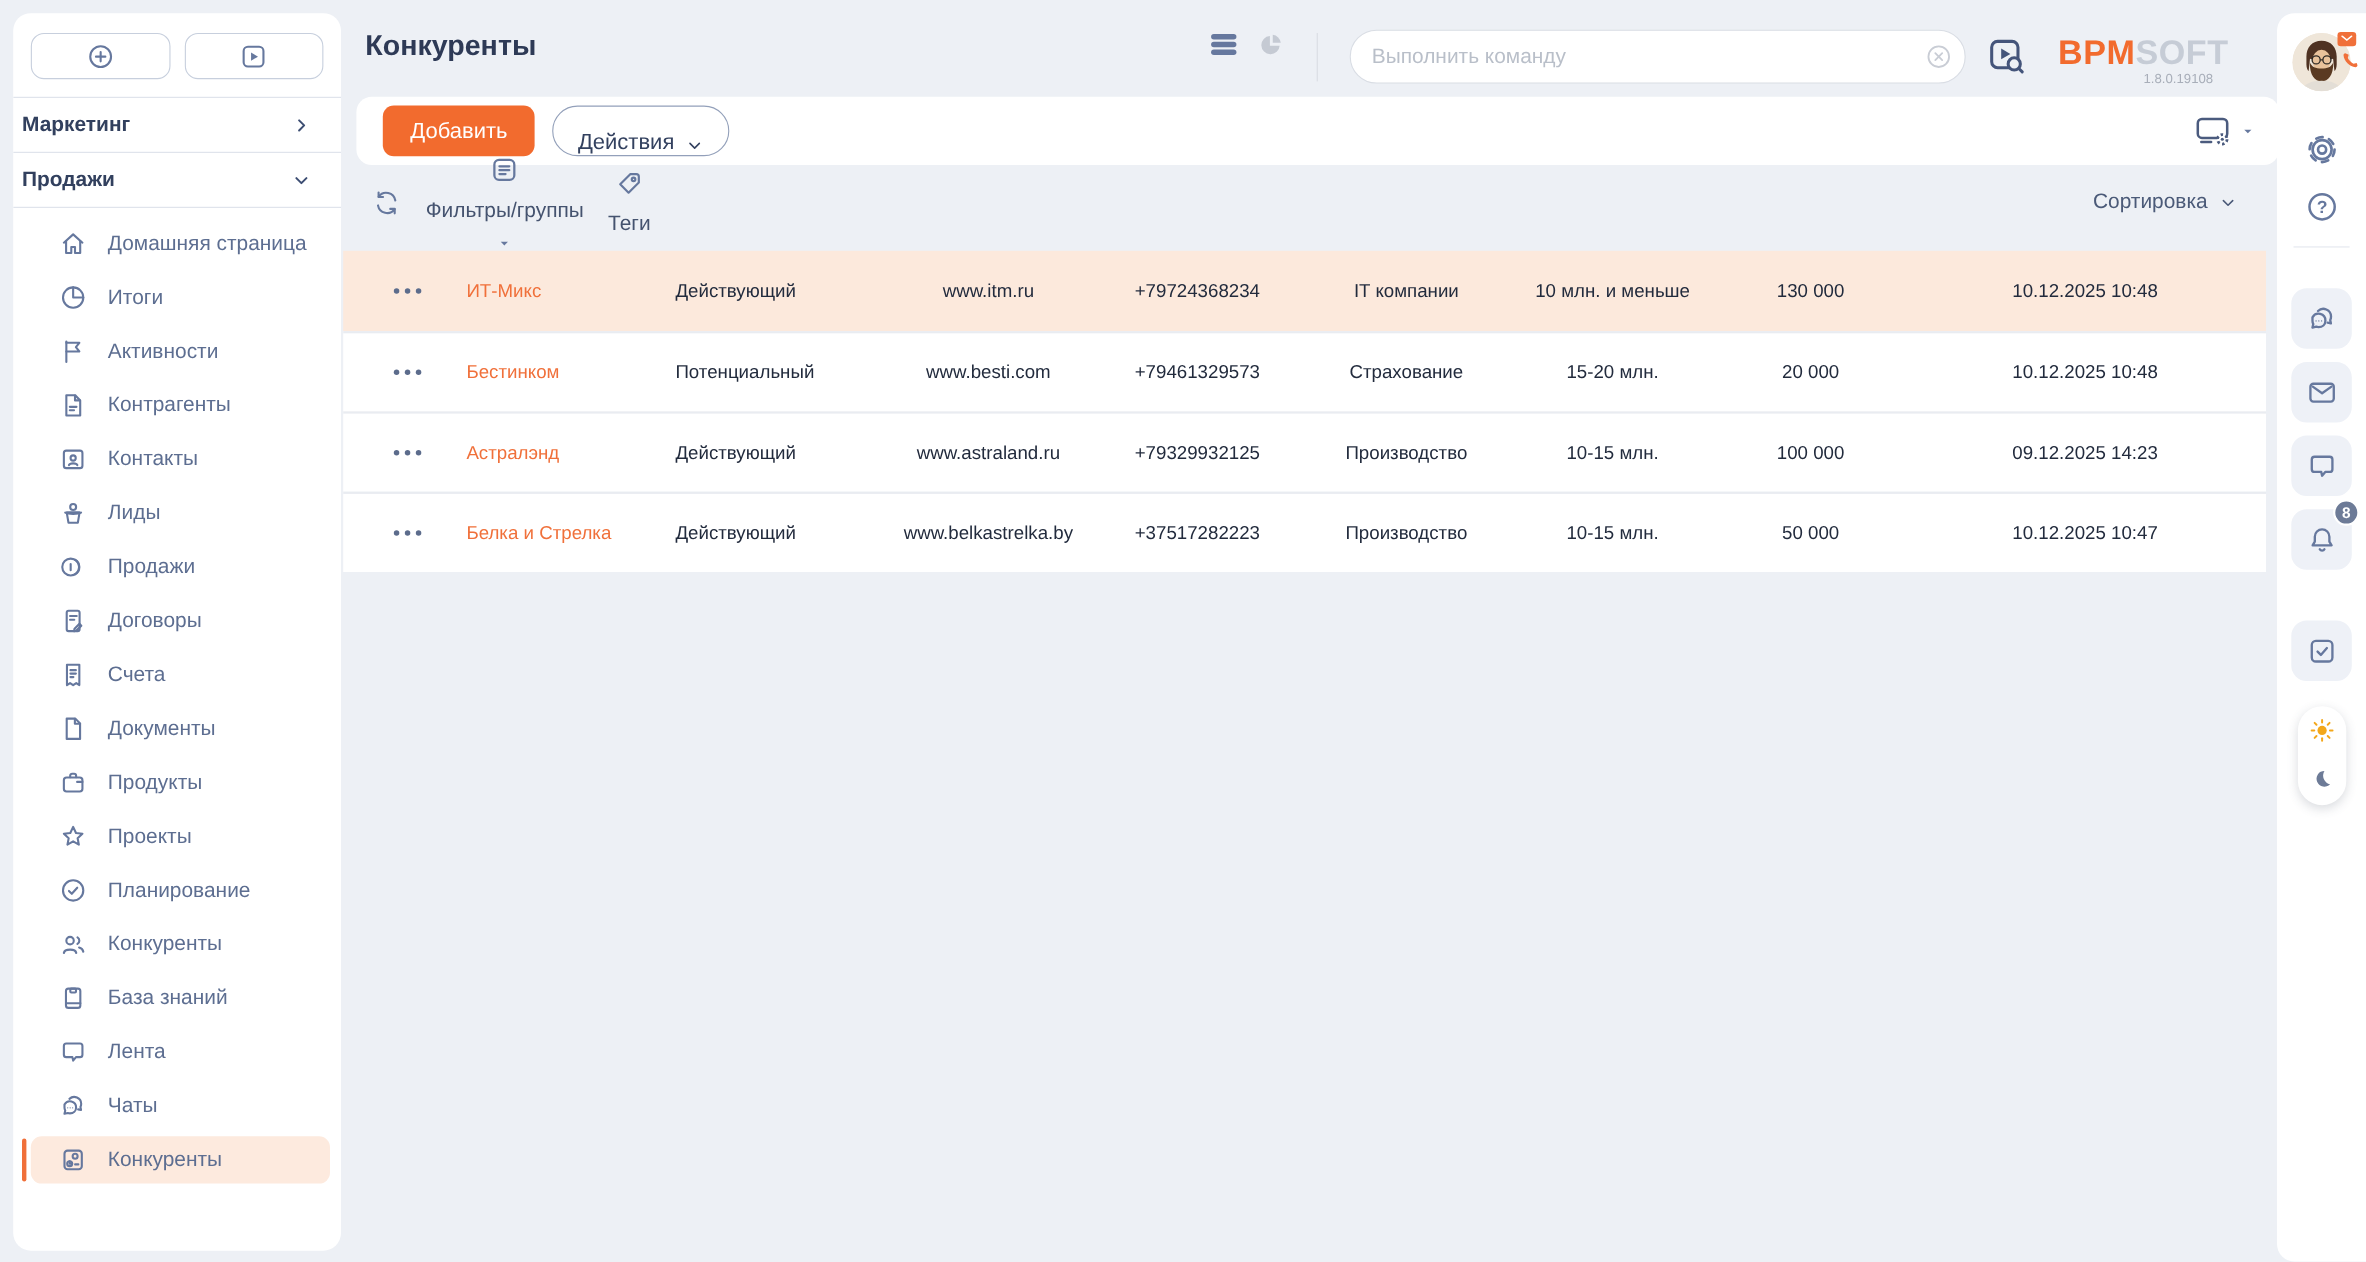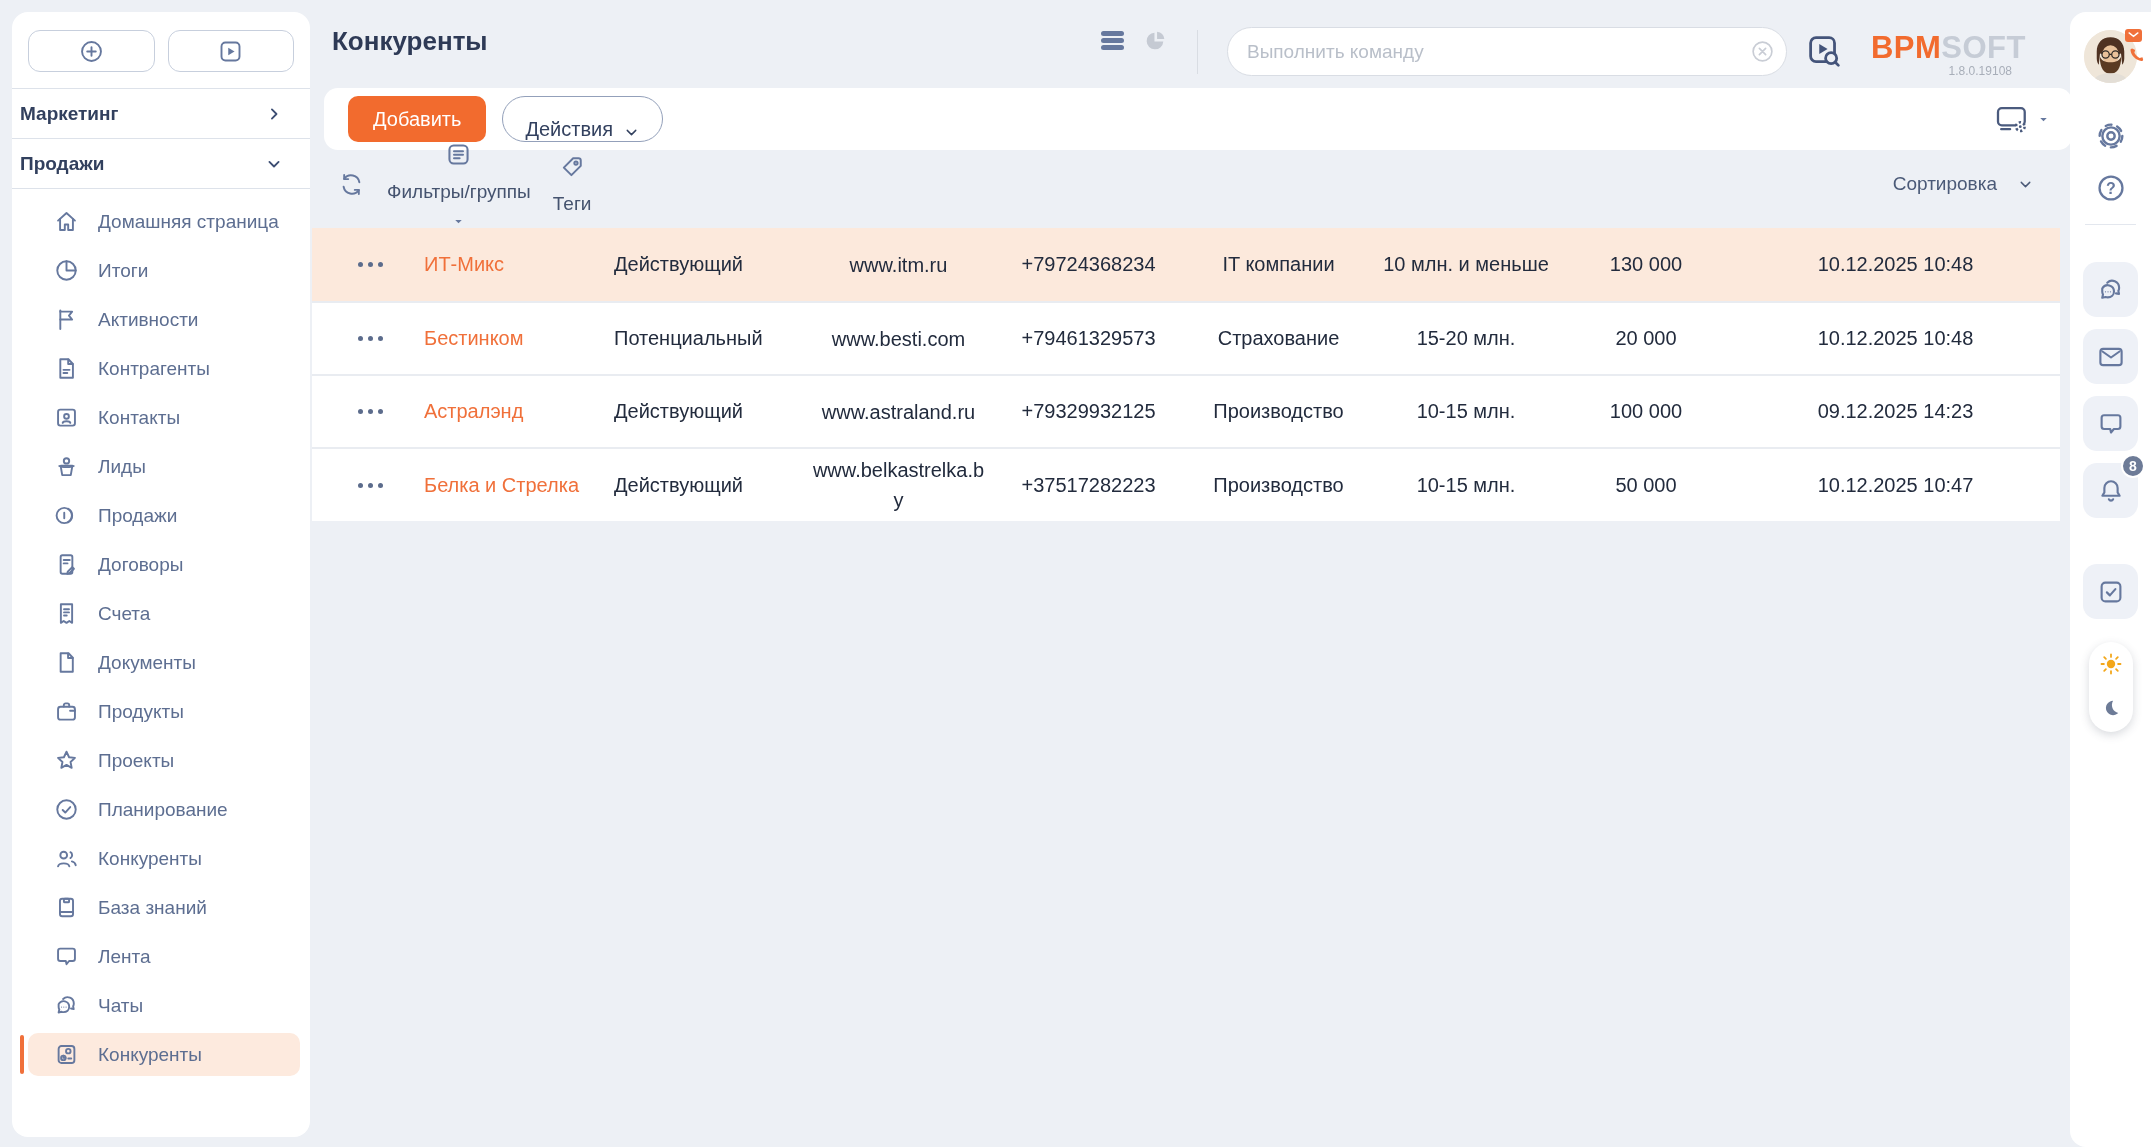--- a/index.html
+++ b/index.html
@@ -46,30 +46,30 @@
   .add-btn { height:46px; padding:0 25px; background:#f26b2e; border:none; border-radius:10px; color:#fff; font-size:20px; font-family:inherit; cursor:pointer; }
   .actions-btn { height:46px; margin-left:16px; padding:0 22px; background:#fff; border:1px solid #93a0ba; border-radius:23px; color:#33415f; font-size:20px; font-family:inherit; cursor:pointer; display:flex; align-items:flex-end; gap:10px; }
   .card-spacer { flex:1; }
   .dataview-btn { display:flex; align-items:center; gap:8px; cursor:pointer; }
 
   .toolbar { position:absolute; left:0; top:158px; width:100%; height:52px; display:flex; align-items:center; padding:0 26px; }
   .tb-item { display:flex; align-items:center; gap:12px; cursor:pointer;flex-direction:column; }
   .tb-label { font-size:19px; color:#45536f; }
   .tb-gap { width:22px; }
   .tb-spacer { flex:1; }
-  .sort { display:flex; align-items:center; gap:20px; cursor:pointer; }
+  .sort { display:flex; align-items:center; gap:10px; cursor:pointer; }
   .sort span { font-size:19px; color:#4b5a78; }
 
   
   .tablegrid { position:absolute; left:0; top:228px; width:100%; }
   .trow { display:grid; grid-template-columns:104px 190px 200px 185px 195px 185px 190px 170px 1fr; align-items:center; }
   .thead { background:#d6dbe4; height:57px; border-radius:6px 6px 0 0; }
   .th { font-size:19px; color:#333f58; padding-left:9px; position:relative; height:100%; display:flex; align-items:center; cursor:pointer; }
   .th.sep::before { content:""; position:absolute; left:0; top:14px; bottom:14px; width:1px; background:#a9b2c3; }
-  .tr { background:#fff; min-height:73px; border-top:2px solid #e9ecf1; font-size:20px; color:#222b3d; cursor:pointer; }
+  .tr { background:#fff; min-height:73px; border-top:2px solid #e9ecf1; font-size:17px; color:#222b3d; cursor:pointer; }
   .tr.selected { background:#fce9dc; border-top:none; min-height:73px; }
   .td { padding:6px 8px; }
   .td.center { text-align:center; padding:6px 4px; }
   .td.web { word-break:break-all; line-height:1.5; }
   .td.name { color:#f0703a; }
   .dots { display:flex; gap:5px; padding-left:46px; }
   .dots i { width:5px; height:5px; border-radius:50%; background:#5c6c8c; display:block; }
 
   
   .right-panel { position:absolute; right:0; top:12px; width:81px; height:1135px; background:#fff; border-radius:16px 0 0 16px; }

